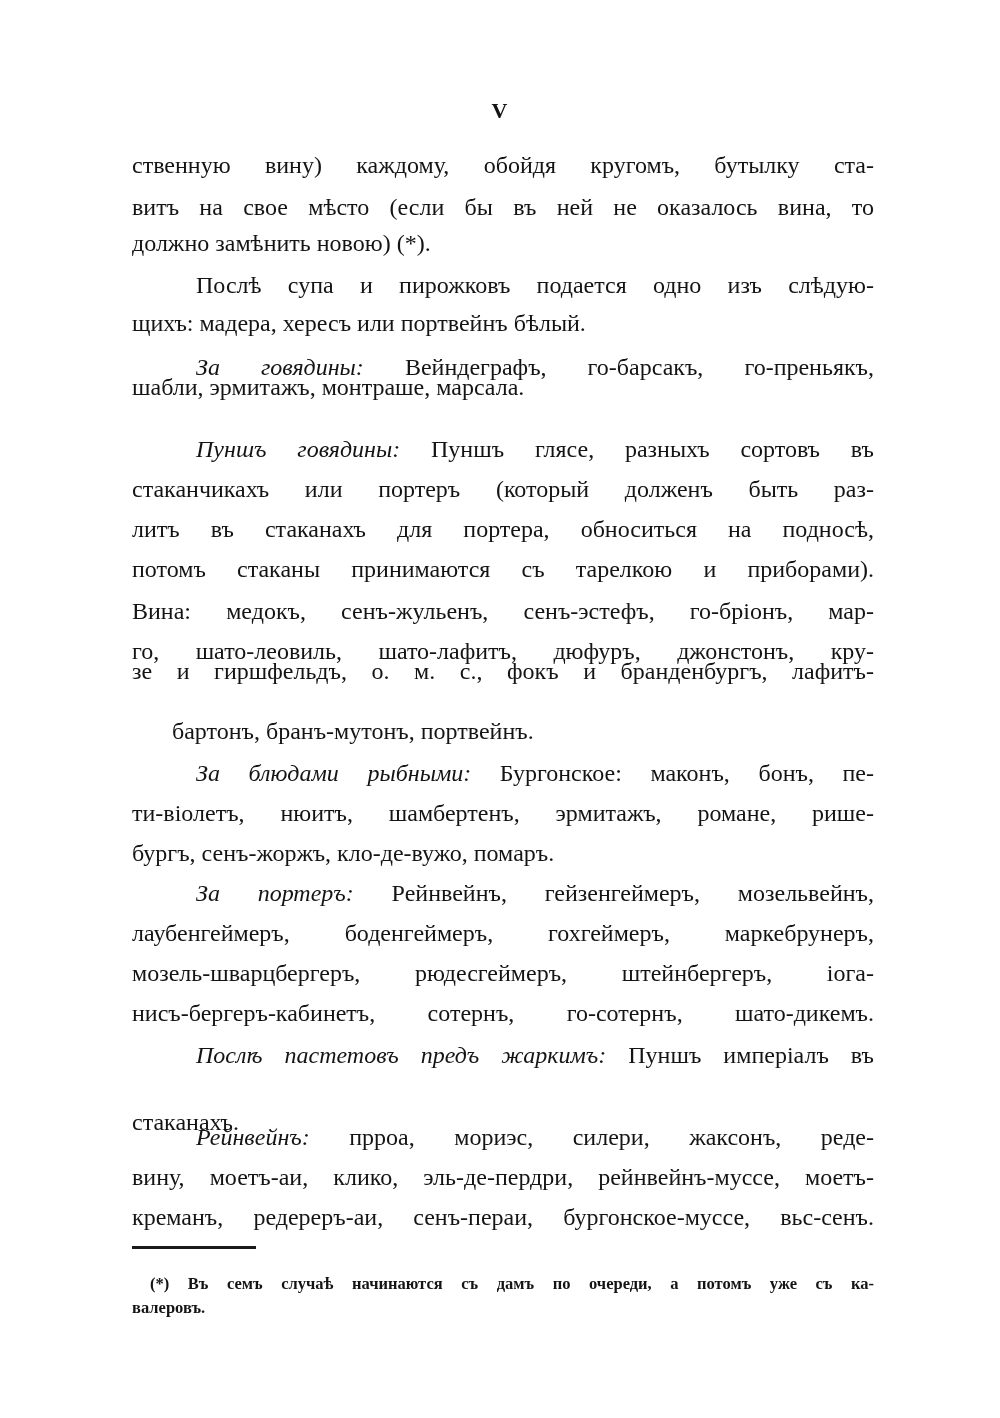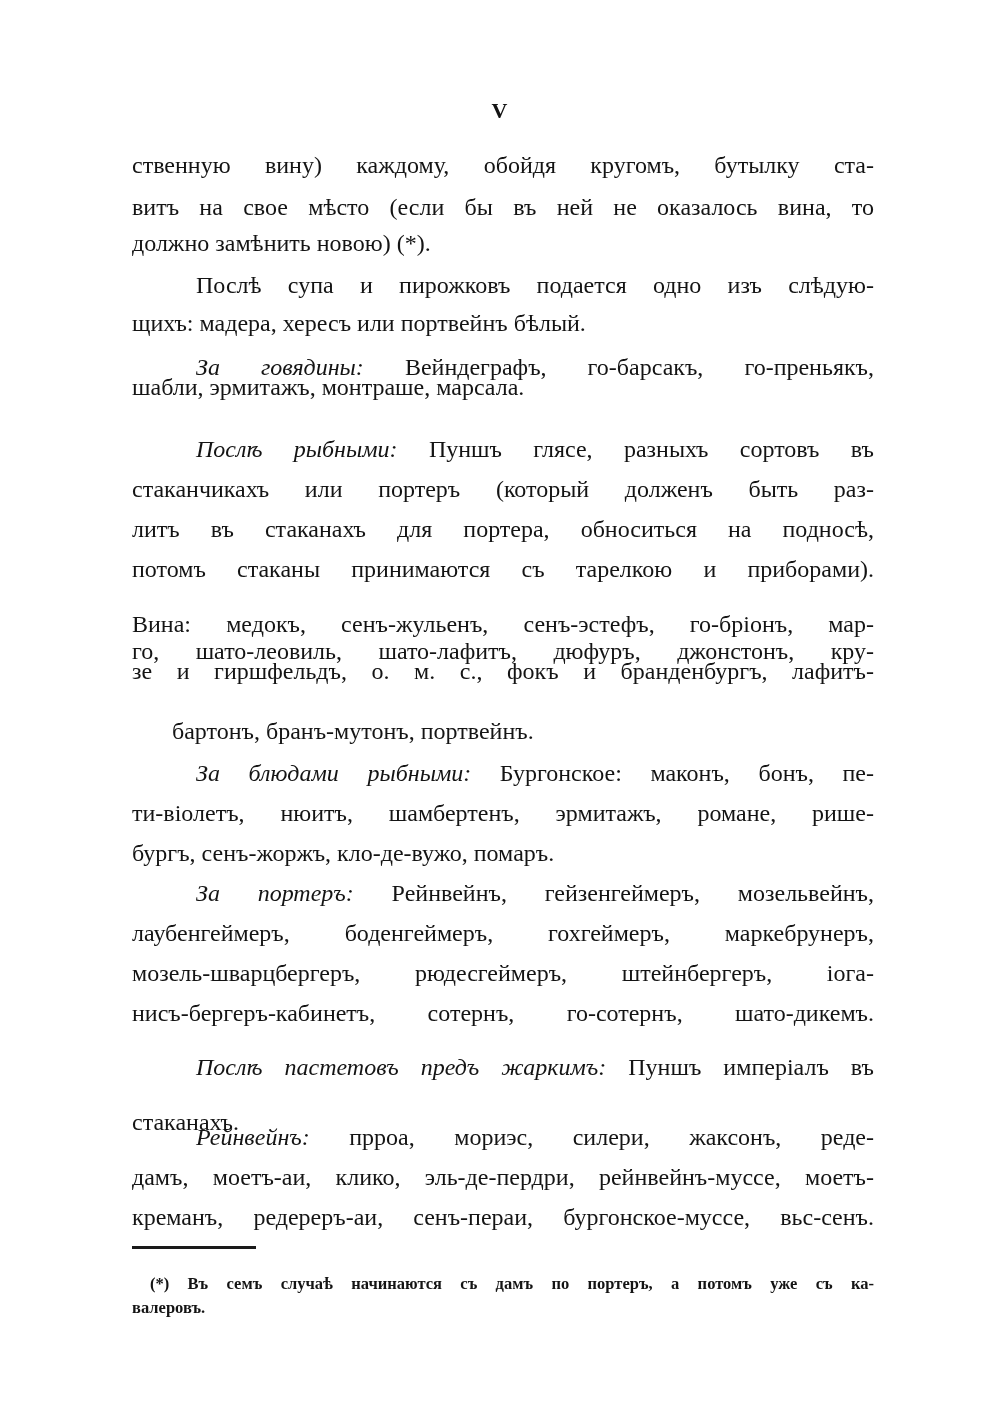--- a/index.html
+++ b/index.html
@@ -40,39 +40,39 @@
 <div class="page">
   <div class="folio">V</div>
   <div id="body-lines">
       <div class="line" style="top: 150px;"><span>ственную вину) каждому, обойдя кругомъ,  бутылку ста-</span></div>
       <div class="line" style="top: 192px;"><span>витъ на свое мѣсто (если бы въ ней не оказалось вина, то</span></div>
       <div class="line last" style="top: 228px;"><span>должно замѣнить новою) (*).</span></div>
       <div class="line indent" style="top: 270px;"><span>Послѣ супа и пирожковъ подается одно изъ слѣдую-</span></div>
       <div class="line last" style="top: 308px;"><span>щихъ: мадера, хересъ или портвейнъ бѣлый.</span></div>
       <div class="line indent" style="top: 352px; transform: scaleX(1); width: 678.016px;"><span class="it">За говядины:</span><span> Вейндеграфъ, го-барсакъ, го-преньякъ,</span></div>
       <div class="line last" style="top: 372px;"><span>шабли, эрмитажъ, монтраше, марсала.</span></div>
-      <div class="line indent" style="top: 434px;"><span class="it">Послѣ рыбными:</span><span> Пуншъ глясе, разныхъ сортовъ въ</span></div>
+      <div class="line indent" style="top: 434px;"><span class="it">Пуншъ говядины:</span><span> Пуншъ глясе, разныхъ сортовъ въ</span></div>
       <div class="line" style="top: 474px;"><span>стаканчикахъ или портеръ (который долженъ быть раз-</span></div>
       <div class="line" style="top: 514px;"><span>литъ въ стаканахъ для портера, обноситься на подносѣ,</span></div>
       <div class="line" style="top: 554px;"><span>потомъ стаканы принимаются съ тарелкою и приборами).</span></div>
-      <div class="line" style="top: 596px; margin-top: 13px;"><span>Вина: медокъ, сенъ-жульенъ, сенъ-эстефъ, го-бріонъ, мар-</span></div>
+      <div class="line" style="top: 596px;"><span>Вина: медокъ, сенъ-жульенъ, сенъ-эстефъ, го-бріонъ, мар-</span></div>
       <div class="line" style="top: 636px;"><span>го, шато-леовиль, шато-лафитъ, дюфуръ, джонстонъ, кру-</span></div>
       <div class="line" style="top: 656px;"><span>зе и гиршфельдъ, о. м. с., фокъ и бранденбургъ, лафитъ-</span></div>
       <div class="line last" style="top: 716px; margin-left: 40px;"><span>бартонъ, бранъ-мутонъ, портвейнъ.</span></div>
       <div class="line indent" style="top: 758px;"><span class="it">За блюдами рыбными:</span><span> Бургонское: маконъ, бонъ, пе-</span></div>
       <div class="line" style="top: 798px;"><span>ти-віолетъ, нюитъ, шамбертенъ, эрмитажъ, романе, рише-</span></div>
       <div class="line last" style="top: 838px;"><span>бургъ, сенъ-жоржъ, кло-де-вужо, помаръ.</span></div>
       <div class="line indent" style="top: 878px;"><span class="it">За портеръ:</span><span> Рейнвейнъ, гейзенгеймеръ, мозельвейнъ,</span></div>
       <div class="line" style="top: 918px;"><span>лаубенгеймеръ, боденгеймеръ, гохгеймеръ, маркебрунеръ,</span></div>
       <div class="line" style="top: 958px;"><span>мозель-шварцбергеръ, рюдесгеймеръ, штейнбергеръ, іога-</span></div>
       <div class="line" style="top: 998px;"><span>нисъ-бергеръ-кабинетъ, сотернъ, го-сотернъ, шато-дикемъ.</span></div>
-      <div class="line indent" style="top: 1040px; margin-top: 12px;"><span class="it">Послѣ пастетовъ предъ жаркимъ:</span><span> Пуншъ имперіалъ въ</span></div>
+      <div class="line indent" style="top: 1040px;"><span class="it">Послѣ пастетовъ предъ жаркимъ:</span><span> Пуншъ имперіалъ въ</span></div>
       <div class="line last" style="top: 1080px; margin-top: 27px;"><span>стаканахъ.</span></div>
       <div class="line indent" style="top: 1122px;"><span class="it">Рейнвейнъ:</span><span> прроа, мориэс, силери, жаксонъ, реде-</span></div>
-      <div class="line" style="top: 1162px;"><span>дамъ, моетъ-аи, клико, эль-де-пердри, рейнвейнъ-муссе, моетъ-</span></div>
+      <div class="line" style="top: 1162px;"><span>вину, моетъ-аи, клико, эль-де-пердри, рейнвейнъ-муссе, моетъ-</span></div>
       <div class="line" style="top: 1202px;"><span>креманъ, редереръ-аи, сенъ-пераи, бургонское-муссе, вьс-сенъ.</span></div>
     </div>
   <div class="rule"></div>
   <div id="fn-lines">
-      <div class="fn indent" style="top: 1274px;">(*) Въ семъ случаѣ начинаются съ дамъ по портеръ, а потомъ уже съ ка-</div>
+      <div class="fn indent" style="top: 1274px;">(*) Въ семъ случаѣ начинаются съ дамъ по очереди, а потомъ уже съ ка-</div>
       <div class="fn last" style="top: 1298px;">валеровъ.</div>
     </div>
 </div>
 
 </body></html>

